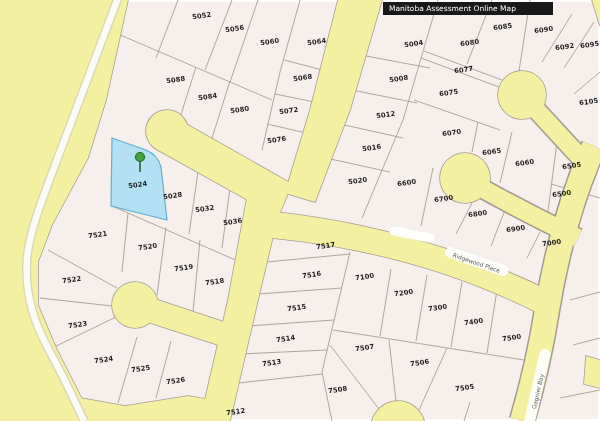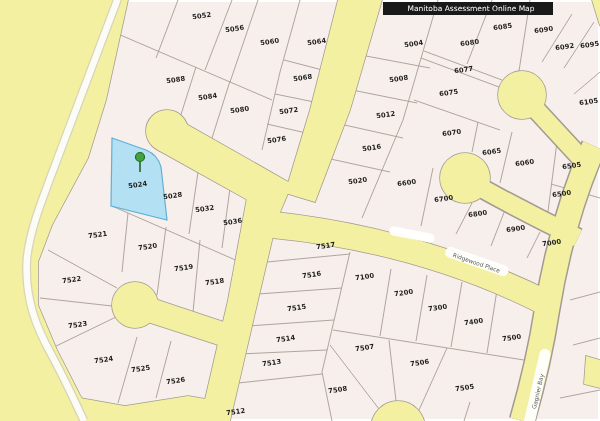--- a/index.html
+++ b/index.html
@@ -11,21 +11,21 @@
   .case-gag{fill:none;stroke:#a59a92;stroke-width:27;}
   .fill-gag{fill:none;stroke:#f3f0a2;stroke-width:24;}
   .case-sub{fill:none;stroke:#a59a92;stroke-width:21;}
   .fill-sub{fill:none;stroke:#f3f0a2;stroke-width:18;}
   .white-road-case{fill:none;stroke:#d9d3b8;stroke-width:9;}
   .white-road{fill:none;stroke:#fcfcf6;stroke-width:6.5;}
   .parcel-num{font-size:6.8px;font-weight:bold;fill:#1f1f1f;text-anchor:middle;}
   .street-name{font-size:5.8px;fill:#5a5a5a;text-anchor:middle;}
   .street-pill{fill:#ffffff;opacity:0.95;}
   .titlebox{position:absolute;left:383px;top:2px;width:164px;height:13px;background:#191919;color:#fff;
-    font-size:7.5px;line-height:13px;padding-left:6px;white-space:nowrap;overflow:hidden;text-align:center;}
+    font-size:7.5px;line-height:13px;padding-left:6px;white-space:nowrap;overflow:hidden;}
 </style>
 </head>
 <body>
 
 <div class="viewport">
 <svg width="600" height="421" viewBox="0 0 600 421">
   <defs>
     <g id="roadP">
       <path d="M0,0 L128,0 L106,100 L88,158 L52,225 L38,262 L38,305 L57,350 L80,395 L95,421 L0,421 Z"></path>
       <path d="M338,0 L382,0 L350,110 L315,202 L285,193 L310,110 Z"></path>

